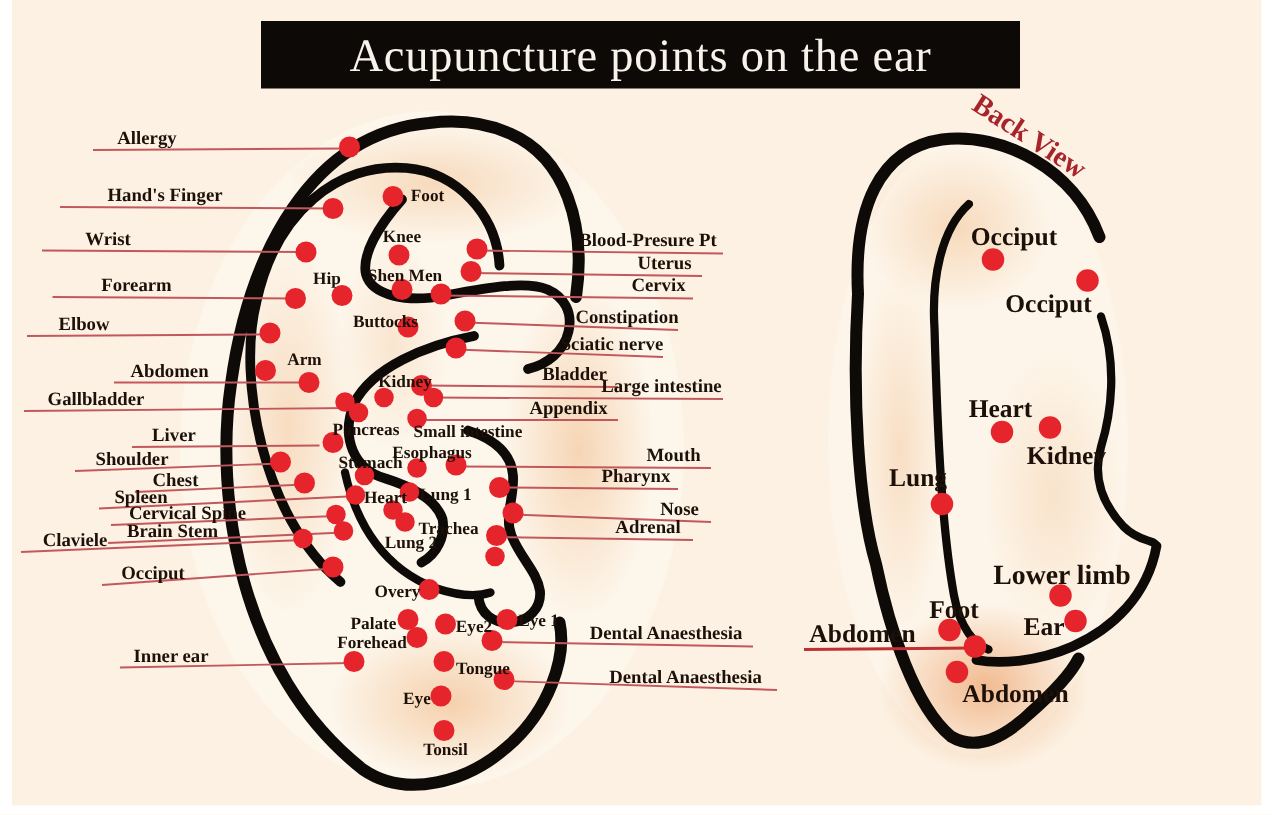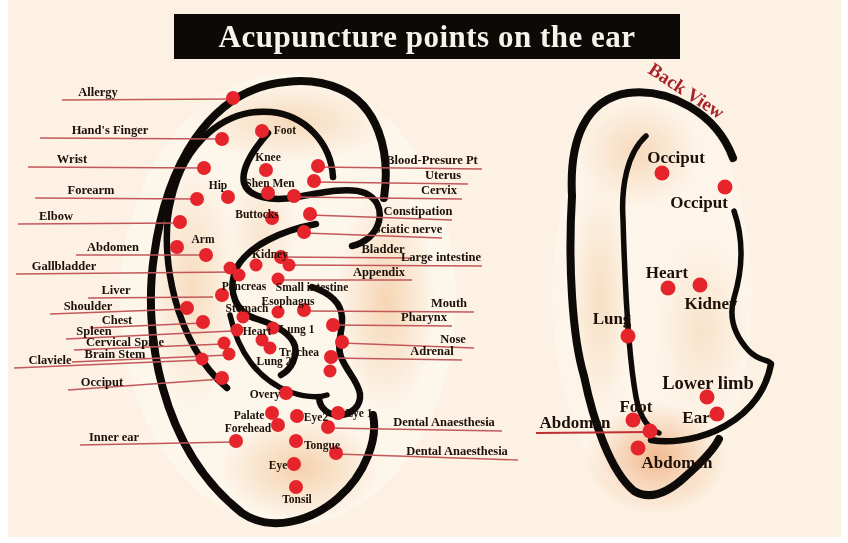--- a/index.html
+++ b/index.html
@@ -3,21 +3,21 @@
 <meta charset="utf-8">
 <style>
   html,body{margin:0;padding:0;background:#ffffff;}
   .stage{position:relative;width:848px;height:543px;background:#fcf1e2;overflow:hidden;
          font-family:"Liberation Serif", serif;}
   .edge{position:absolute;background:#ffffff;}
   .edge.l{left:0;top:0;width:8px;height:543px;}
   .edge.r{right:0;top:0;width:7px;height:543px;}
   .edge.b{left:0;bottom:0;width:848px;height:6px;}
   .title{position:absolute;left:174px;top:14px;width:506px;height:45px;background:#0c0907;
-         color:#f7f2ea;font-size:31px;font-weight:700;letter-spacing:.5px;
+         color:#f7f2ea;font-size:31px;font-weight:400;letter-spacing:.5px;
          display:flex;align-items:center;justify-content:center;}
   svg{position:absolute;left:0;top:0;}
   .ear{fill:none;stroke:#0d0a08;stroke-linecap:round;}
   .w8{stroke-width:8px;} .w6{stroke-width:6.5px;} .w5{stroke-width:5.5px;}
   .leader{stroke:#c2585c;stroke-width:1.3px;}
   .leader2{stroke:#c02f32;stroke-width:2px;}
   text{fill:#1c1008;font-weight:700;font-family:"Liberation Serif", serif;}
   .ll{font-size:12.5px;text-anchor:middle;}
   .il{font-size:11.5px;text-anchor:middle;}
   .bl{font-size:17px;text-anchor:middle;}

